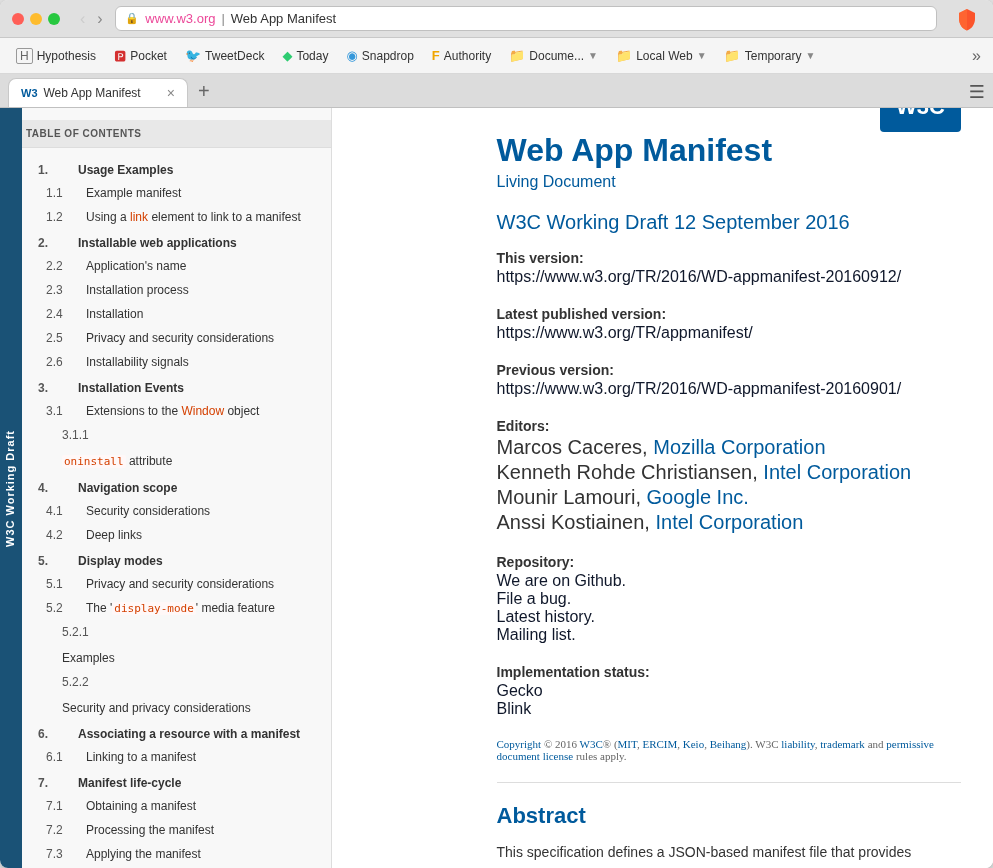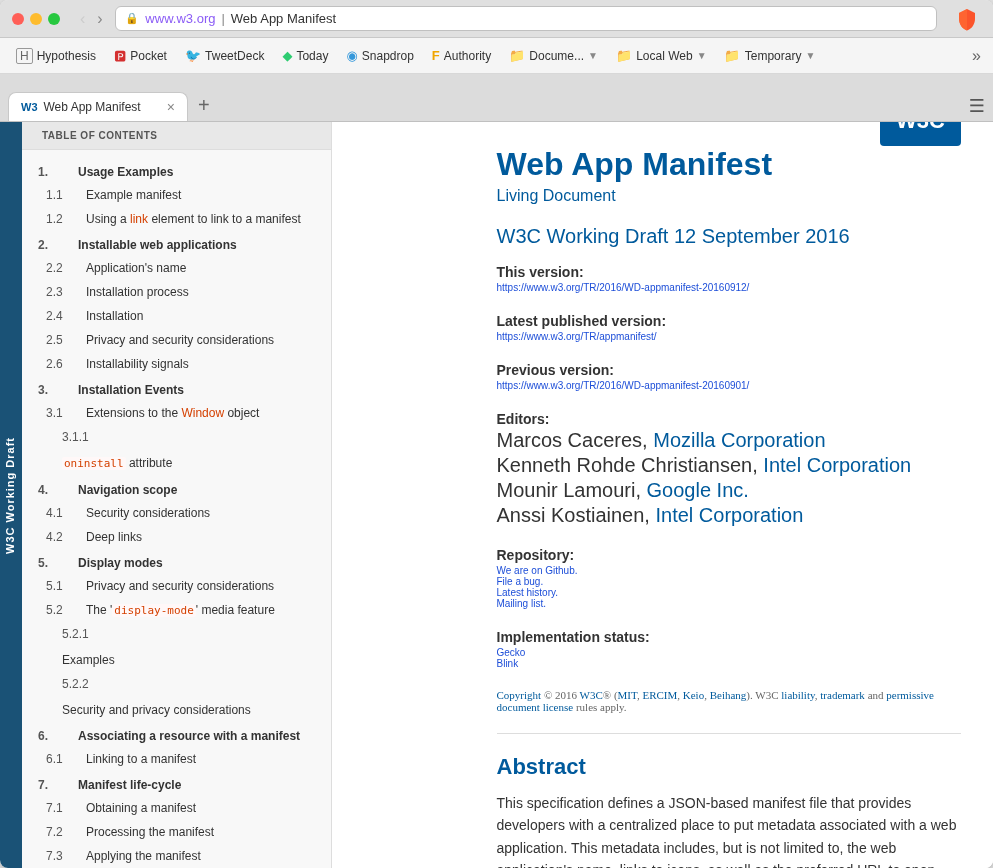--- a/index.html
+++ b/index.html
@@ -11,44 +11,44 @@
     .title-bar { background: #e0e0e0; height: 38px; display: flex; align-items: center; padding: 0 12px; gap: 8px; border-bottom: 1px solid #c8c8c8; }
     .window-controls { display: flex; gap: 6px; align-items: center; }
     .btn-close { width: 12px; height: 12px; border-radius: 50%; background: #ff5f57; border: none; cursor: pointer; }
     .btn-min { width: 12px; height: 12px; border-radius: 50%; background: #febc2e; border: none; cursor: pointer; }
     .btn-max { width: 12px; height: 12px; border-radius: 50%; background: #28c840; border: none; cursor: pointer; }
     .nav-arrows { display: flex; gap: 4px; margin-left: 8px; }
     .nav-arrow { background: none; border: none; cursor: pointer; color: #888; font-size: 16px; padding: 2px 4px; }
     .nav-arrow.disabled { color: #ccc; cursor: default; }
     .address-bar { flex: 1; background: white; border: 1px solid #c0c0c0; border-radius: 6px; padding: 4px 10px; font-size: 13px; color: #333; display: flex; align-items: center; gap: 6px; }
     .address-lock { color: #888; font-size: 11px; }
-    .address-text { color: #8b5cf6; font-size: 13px; }
+    .address-text { color: #ec4899; font-size: 13px; }
     .address-separator { color: #888; }
     .address-page { color: #333; font-weight: 500; }
     .brave-icon { width: 28px; height: 28px; margin-left: 8px; }
 
     .bookmarks-bar { background: #f5f5f5; height: 36px; display: flex; align-items: center; padding: 0 8px; gap: 2px; border-bottom: 1px solid #d8d8d8; overflow: hidden; }
     .bookmark-item { display: flex; align-items: center; gap: 4px; padding: 4px 8px; border-radius: 4px; cursor: pointer; font-size: 12px; color: #333; white-space: nowrap; }
     .bookmark-icon { font-size: 13px; }
     .bookmark-more { margin-left: auto; font-size: 16px; color: #666; cursor: pointer; padding: 4px; }
 
-    .tab-bar { background: #dcdcdc; height: 48px; display: flex; align-items: flex-end; padding: 0 8px; border-bottom: 1px solid #c0c0c0; }
+    .tab-bar { background: #dcdcdc; height: 34px; display: flex; align-items: flex-end; padding: 0 8px; border-bottom: 1px solid #c0c0c0; }
     .tab { background: white; border-radius: 8px 8px 0 0; padding: 6px 12px; font-size: 12px; color: #333; display: flex; align-items: center; gap: 6px; min-width: 180px; border: 1px solid #c8c8c8; border-bottom: none; margin-right: 4px; }
     .tab-favicon { font-size: 11px; color: #005a9c; font-weight: bold; }
     .tab-title { flex: 1; font-size: 12px; color: #333; }
     .tab-close { color: #888; font-size: 14px; cursor: pointer; }
     .tab-new { background: none; border: none; color: #666; font-size: 20px; cursor: pointer; padding: 2px 6px; margin-bottom: 2px; }
     .tab-menu { margin-left: auto; color: #666; font-size: 16px; cursor: pointer; margin-bottom: 4px; }
 
     
     .main-area { display: flex; flex: 1; overflow: hidden; background: white; }
 
     
     .sidebar { width: 310px; min-width: 310px; background: #f8f8f8; border-right: 1px solid #ddd; overflow-y: auto; font-size: 13px; }
-    .sidebar-label { background: #e8e8e8; padding: 8px 20px; font-size: 10px; font-weight: bold; color: #555; letter-spacing: 0.5px; border-bottom: 1px solid #ddd; }
+    .sidebar-label { background: #e8e8e8; padding: 8px 4px; font-size: 10px; font-weight: bold; color: #555; letter-spacing: 0.5px; border-bottom: 1px solid #ddd; margin-top: 12px; }
     .toc-item { padding: 3px 16px; cursor: pointer; display: flex; gap: 8px; line-height: 1.5; }
     .toc-item.section { font-weight: bold; padding: 5px 16px 2px; }
     .toc-item.sub { padding-left: 24px; }
     .toc-item.subsub { padding-left: 40px; flex-direction: column; }
     .toc-num { color: #555; min-width: 32px; font-size: 12px; }
     .toc-num.sub { min-width: 32px; }
     .toc-num.subsub { min-width: 40px; }
     .toc-text { color: #333; font-size: 12px; }
     .toc-link { color: #d44000; text-decoration: none; }
     .toc-code { font-family: monospace; color: #d44000; background: #fff8f8; padding: 0 2px; border-radius: 2px; font-size: 11px; }
@@ -72,21 +72,21 @@
     
     .page-title { color: #005a9c; font-size: 32px; font-weight: bold; margin-bottom: 4px; }
     .living-doc { color: #005a9c; font-size: 16px; margin-bottom: 20px; }
     
     .draft-heading { color: #005a9c; font-size: 20px; font-weight: normal; margin-bottom: 16px; }
     
     .w3c-logo { float: right; background: #005a9c; color: white; font-size: 22px; font-weight: bold; padding: 12px 16px; border-radius: 4px; margin-top: -50px; }
 
     .meta-section { margin-bottom: 20px; }
     .meta-label { font-weight: bold; font-size: 14px; color: #333; margin-bottom: 2px; }
-    .meta-link { color: #1d4ed8; text-decoration: none; font-size: 10px; display: block; }
+    .meta-link { color: #0f172a; text-decoration: none; font-size: 16px; display: block; }
     .meta-text { font-size: 20px; color: #333; margin-bottom: 2px; }
     .inline-link { color: #005a9c; text-decoration: none; }
 
     .section-divider { border: none; border-top: 1px solid #ddd; margin: 20px 0; }
     
     .abstract-heading { color: #005a9c; font-size: 22px; font-weight: bold; margin-bottom: 12px; }
     .abstract-text { font-size: 14px; color: #333; line-height: 1.6; margin-bottom: 12px; }
 
     .footer-text { font-size: 11px; color: #666; margin-top: 16px; font-family: Liberation Serif, serif; }
     .footer-link { color: #005a9c; text-decoration: none; }

